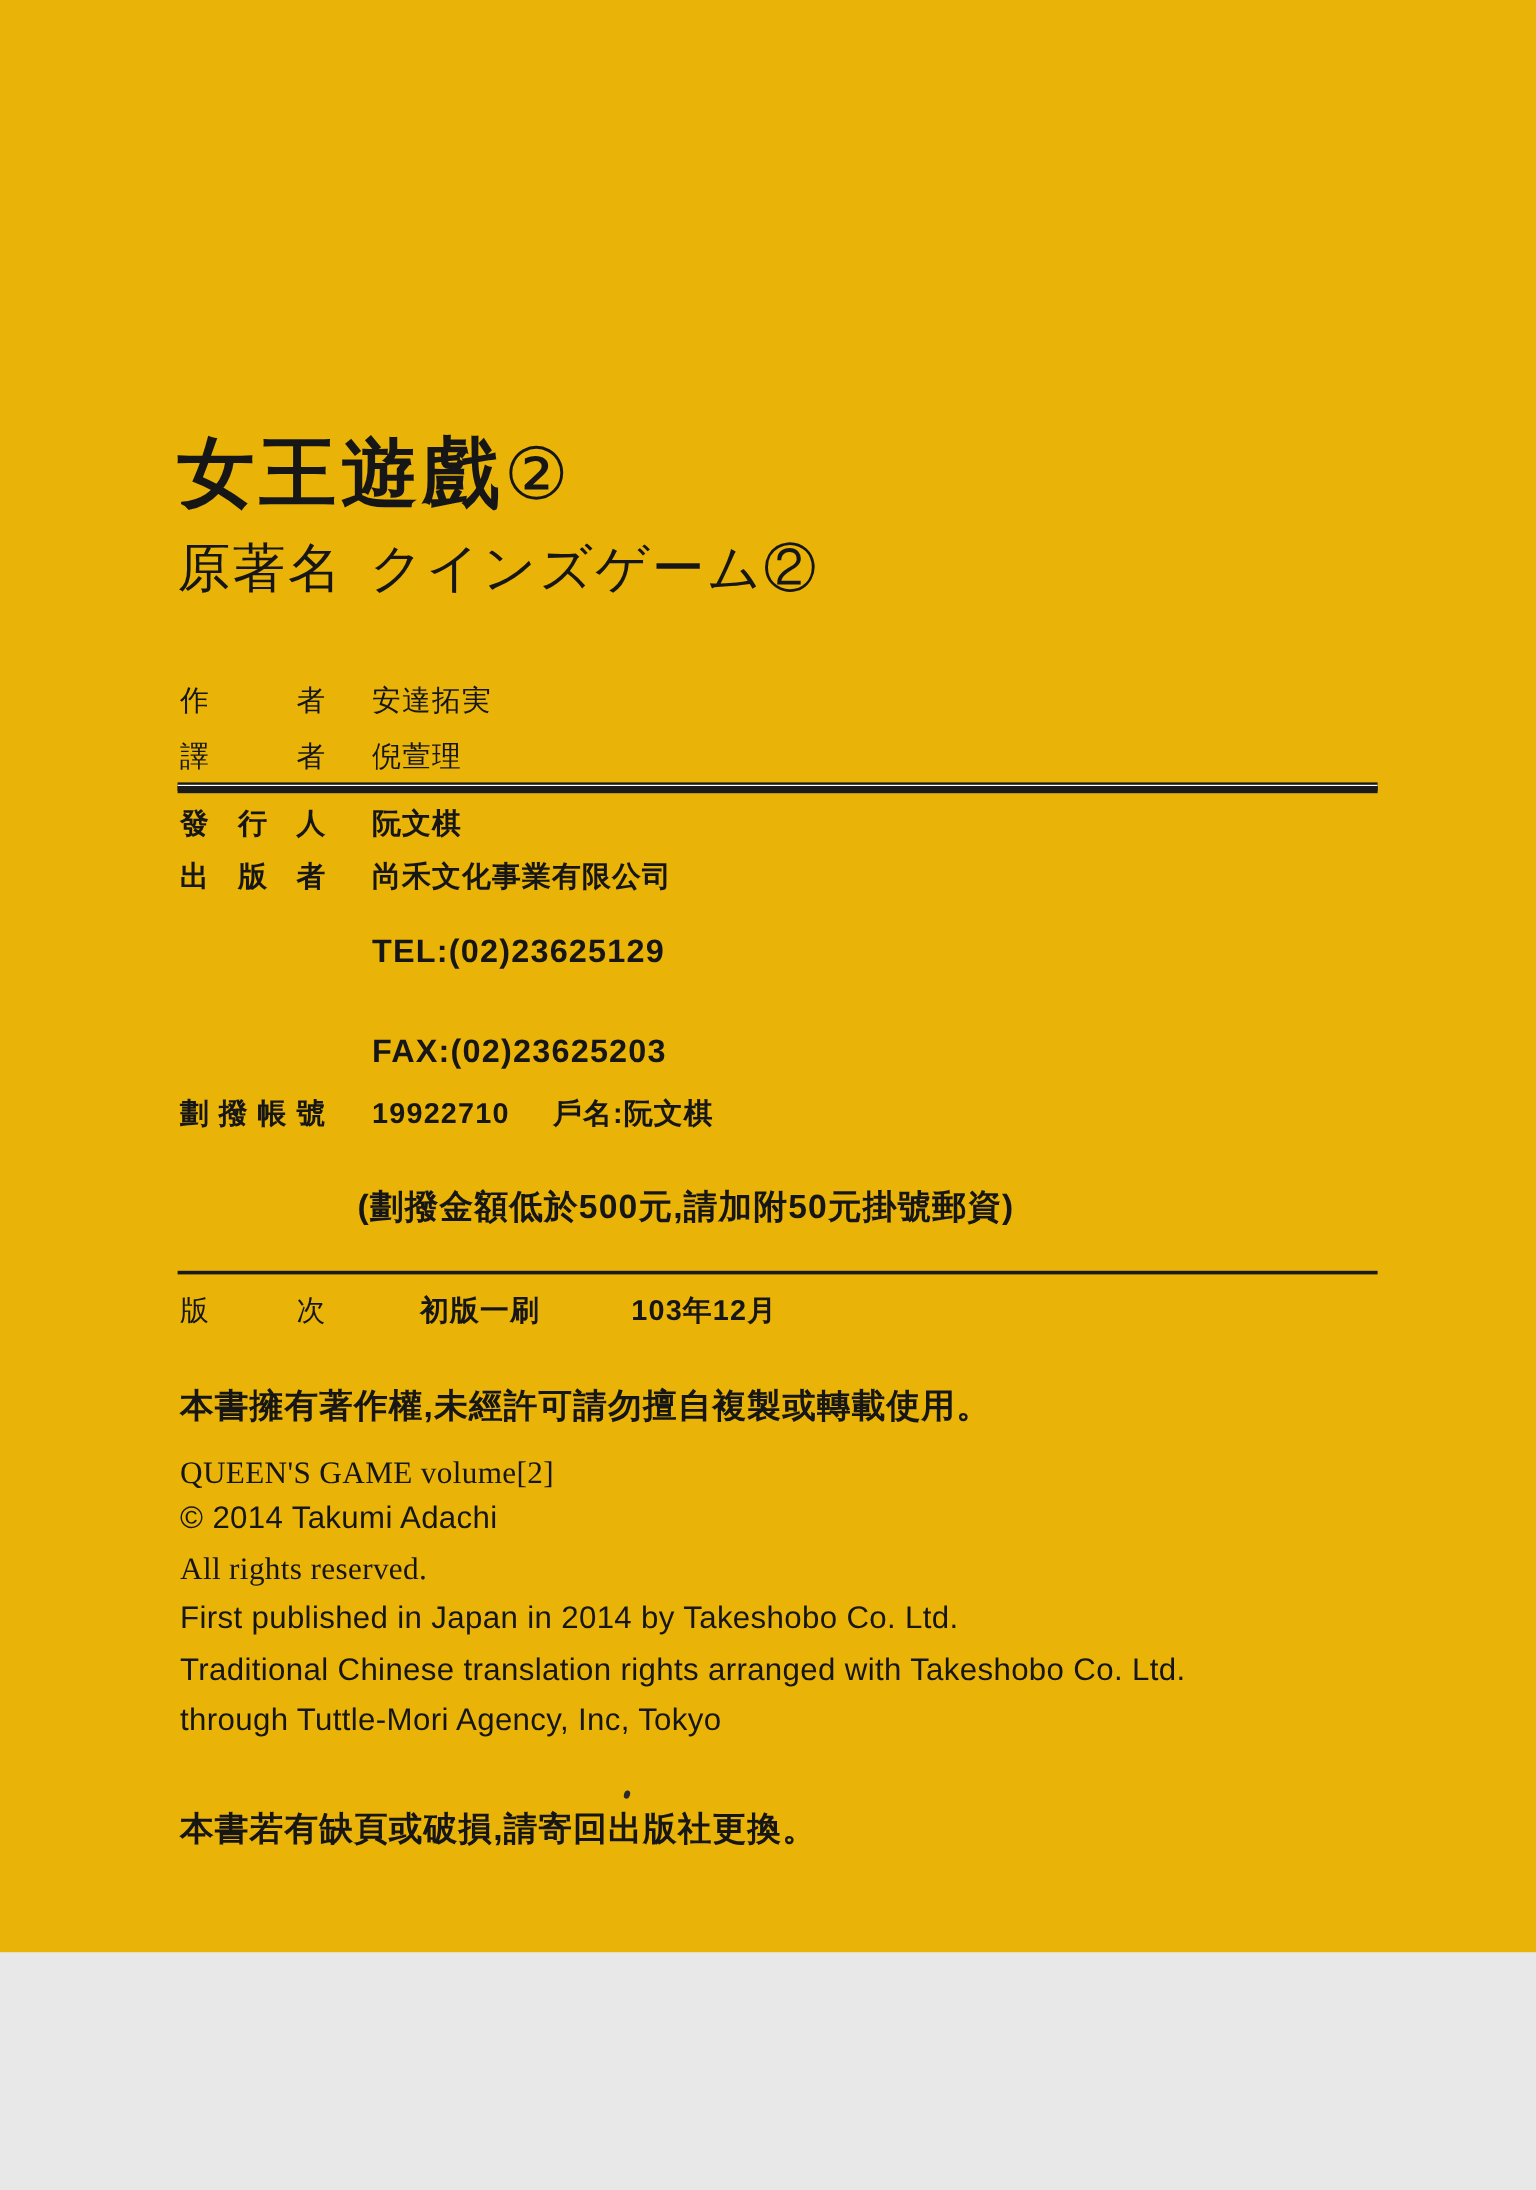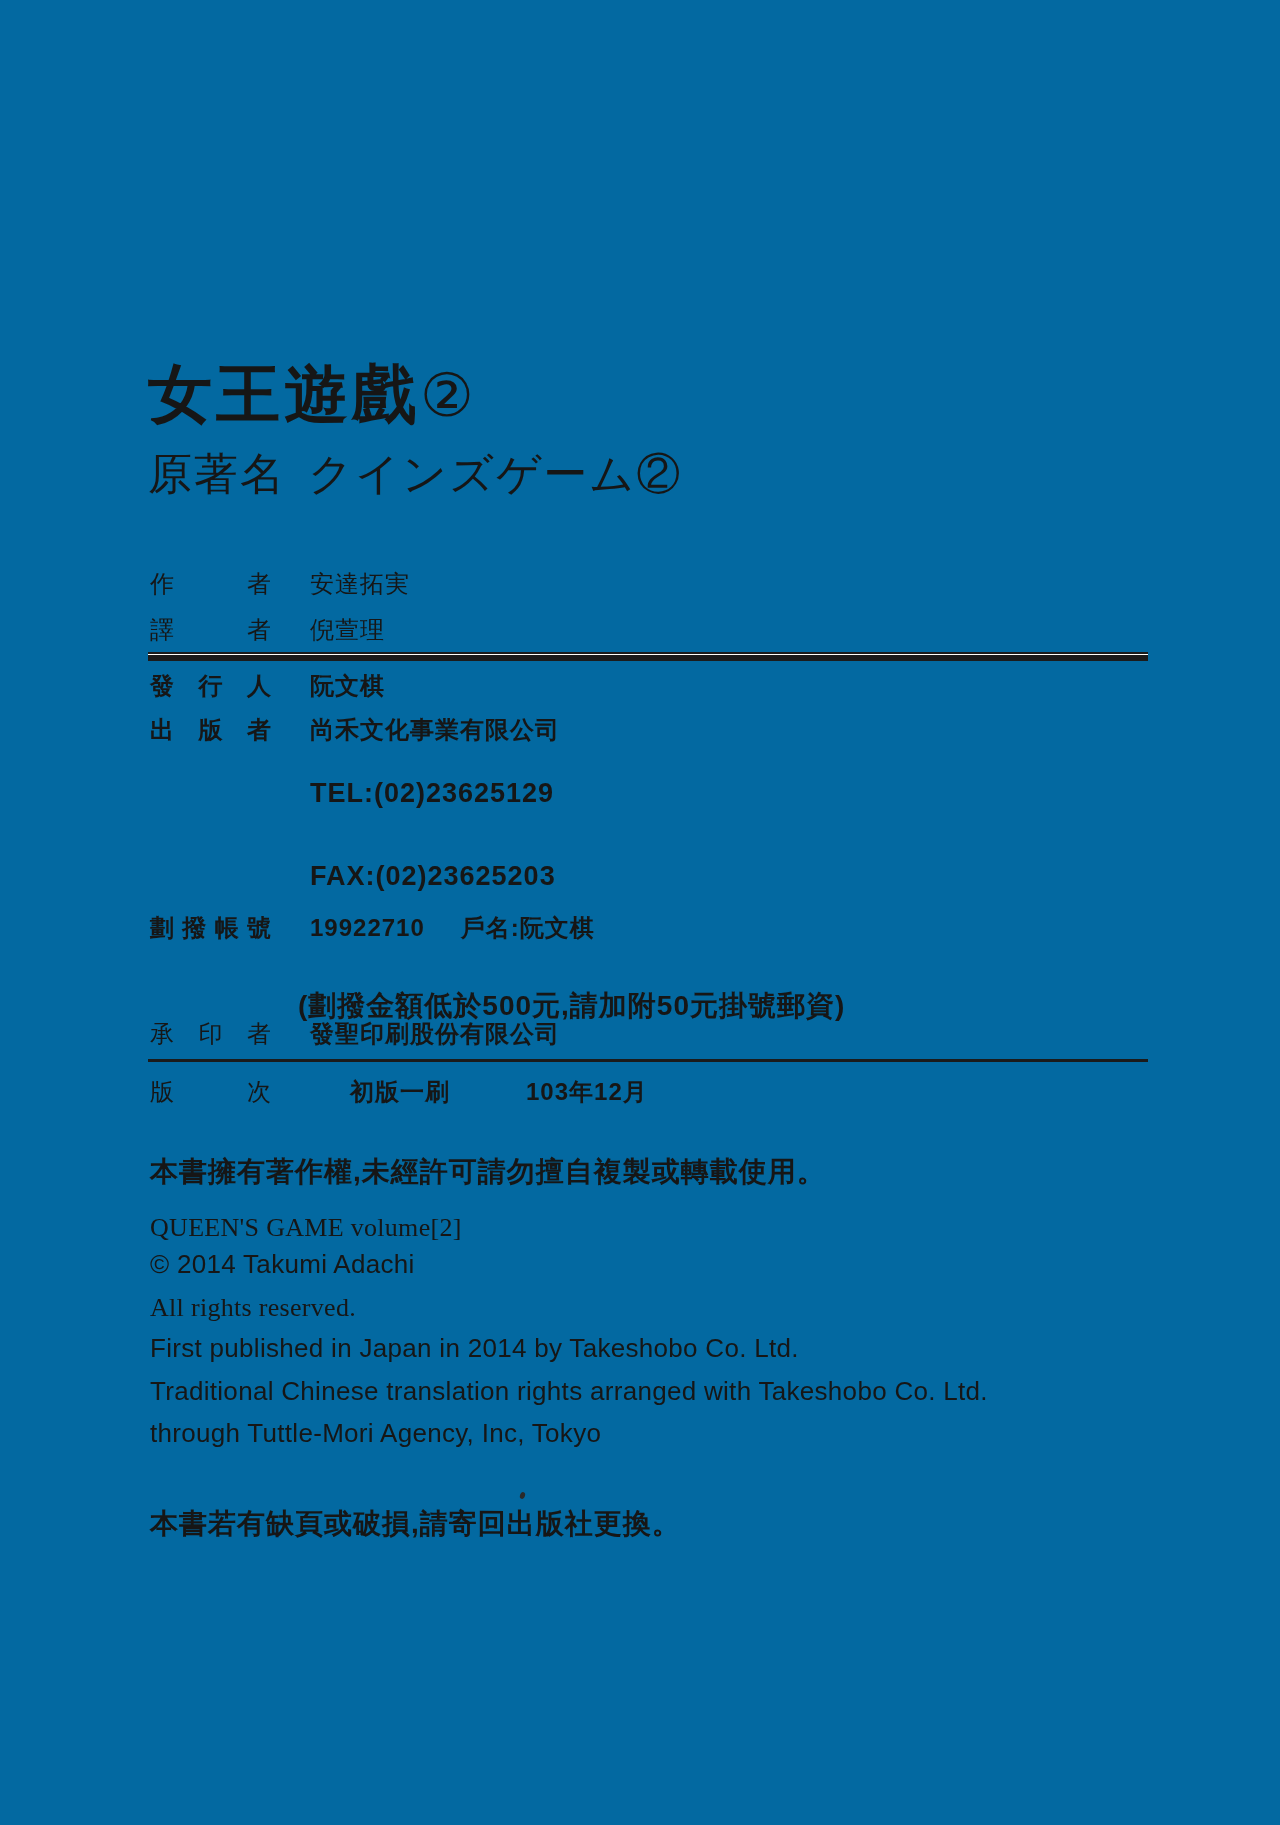--- a/index.html
+++ b/index.html
@@ -1,20 +1,20 @@
 <!DOCTYPE html>
 <html><head>
 <meta charset="utf-8">
 <style>
   html,body{margin:0;padding:0;background:#e8e8e8;}
   .page{
     position:relative;
-    width:1280px;height:1825px;
+    width:1280px;height:1627px;
     margin:0 auto;
-    background:#0369a1;
+    background:#eab308;
     color:#161616;
     font-family:"Liberation Sans","DejaVu Sans",sans-serif;
     overflow:hidden;
   }
   .line{position:absolute;line-height:1;white-space:nowrap;}
 
   .book-title{
     top:362px;left:148px;
     font-size:64px;font-weight:900;letter-spacing:4px;
   }
@@ -88,24 +88,20 @@
   <div class="line plain" style="top:780px;left:310px;">TEL:(02)23625129</div>
   <div class="line plain" style="top:863px;left:310px;">FAX:(02)23625203</div>
 
   <div class="row w700" style="top:912px;">
     <span class="lbl">劃撥帳號</span>
     <span class="val">19922710</span>
     <span class="gap-item">戶名:阮文棋</span>
   </div>
   <div class="line w700" style="top:992px;left:298px;font-size:28px;letter-spacing:1px;">(劃撥金額低於500元,請加附50元掛號郵資)</div>
 
-  <div class="row" style="top:1018px;">
-    <span class="lbl w400">承印者</span>
-    <span class="val w700">發聖印刷股份有限公司</span>
-  </div>
 
   <div class="rule rule-2"></div>
 
   <div class="row" style="top:1076px;gap:40px;">
     <span class="lbl w400">版次</span>
     <span class="val w700">初版一刷</span>
     <span class="gap-item w700">103年12月</span>
   </div>
 
   <div class="line cn-notice" style="top:1158px;left:150px;">本書擁有著作權,未經許可請勿擅自複製或轉載使用。</div>

